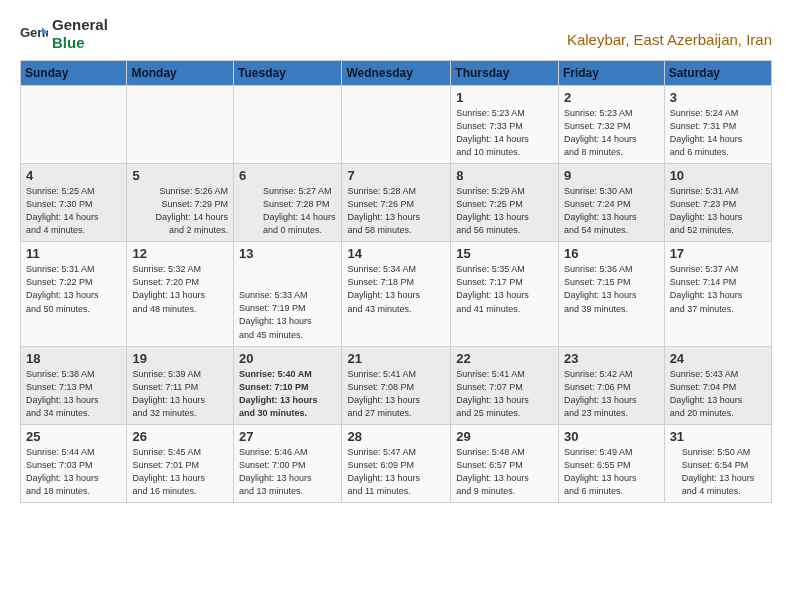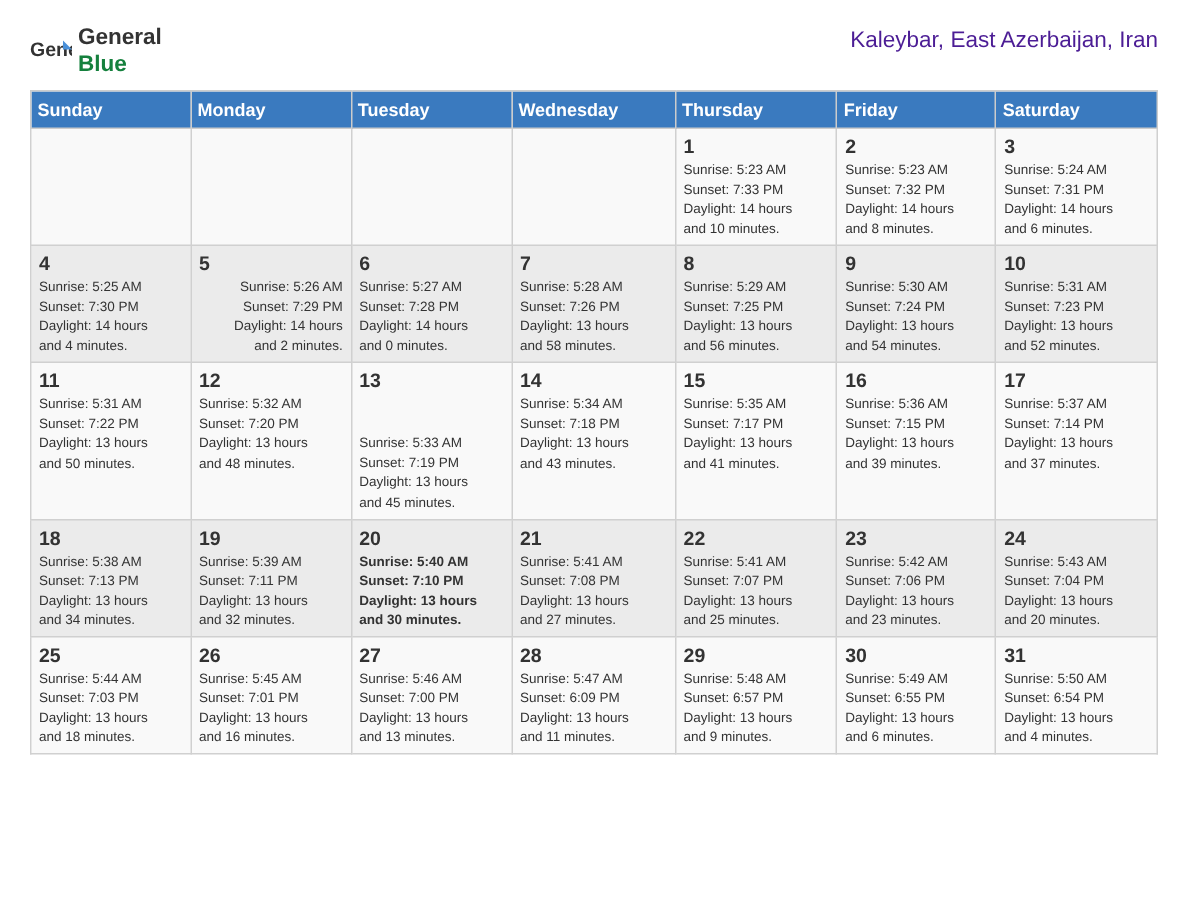--- a/index.html
+++ b/index.html
@@ -3,23 +3,23 @@
   <meta charset="utf-8">
   <style>
     * { box-sizing: border-box; margin: 0; padding: 0; }
     body { font-family: Arial, sans-serif; background: #fff; width: 792px; min-height: 612px; }
     .page { width: 792px; padding: 16px 20px; }
     .header-top { display: flex; align-items: flex-start; justify-content: space-between; margin-bottom: 4px; }
     .logo { display: flex; align-items: center; gap: 4px; }
     .logo-icon { width: 28px; height: 22px; }
     .title-block { text-align: right; }
     .month-title { font-size: 38px; font-weight: bold; color: #333; line-height: 1.1; }
-    .location { font-size: 15px; color: #4c1d95; margin-top: 2px; }
+    .location { font-size: 15px; color: #a16207; margin-top: 15px; }
     .calendar { width: 100%; border-collapse: collapse; margin-top: 8px; }
-    .calendar thead tr th { background: #3a7abf; color: #ffffff; font-size: 12px; font-weight: bold; padding: 5px 4px; text-align: left; border: 1px solid #ccc; }
+    .calendar thead tr th { background: #3a7abf; color: #0f172a; font-size: 12px; font-weight: bold; padding: 5px 4px; text-align: left; border: 1px solid #ccc; }
     .calendar tbody tr td { border: 1px solid #d0d0d0; vertical-align: top; padding: 4px 5px; font-size: 9.5px; color: #333; width: 113px; min-height: 72px; }
     .calendar tbody tr:nth-child(odd) td { background: #f9f9f9; }
     .calendar tbody tr:nth-child(even) td { background: #ebebeb; }
     .day-num { font-size: 13px; font-weight: bold; color: #333; display: block; margin-bottom: 2px; }
     .day-info { font-size: 9px; color: #333; line-height: 1.45; }
     .empty { background: #f9f9f9 !important; }
   </style>
 </head>
 <body>
 
@@ -90,21 +90,21 @@
           </td>
           <td>
             <span class="day-num">5</span>
             <div class="day-info" style="white-space: pre-line; text-align: right;">Sunrise: 5:26 AM
 Sunset: 7:29 PM
 Daylight: 14 hours
 and 2 minutes.</div>
           </td>
           <td>
             <span class="day-num">6</span>
-            <div class="day-info" style="white-space: pre-line;">Sunrise: 5:27 AM
+            <div class="day-info" style="white-space: pre-line; margin-left: 24px;">Sunrise: 5:27 AM
 Sunset: 7:28 PM
 Daylight: 14 hours
 and 0 minutes.</div>
           </td>
           <td>
             <span class="day-num">7</span>
             <div class="day-info" style="white-space: pre-line;">Sunrise: 5:28 AM
 Sunset: 7:26 PM
 Daylight: 13 hours
 and 58 minutes.</div>
@@ -271,21 +271,21 @@
           </td>
           <td>
             <span class="day-num">30</span>
             <div class="day-info" style="white-space: pre-line;">Sunrise: 5:49 AM
 Sunset: 6:55 PM
 Daylight: 13 hours
 and 6 minutes.</div>
           </td>
           <td>
             <span class="day-num">31</span>
-            <div class="day-info" style="white-space: pre-line;">Sunrise: 5:50 AM
+            <div class="day-info" style="white-space: pre-line; margin-left: 12px;">Sunrise: 5:50 AM
 Sunset: 6:54 PM
 Daylight: 13 hours
 and 4 minutes.</div>
           </td>
         </tr>
       </tbody>
   </table>
 </div>
 
 </body></html>

